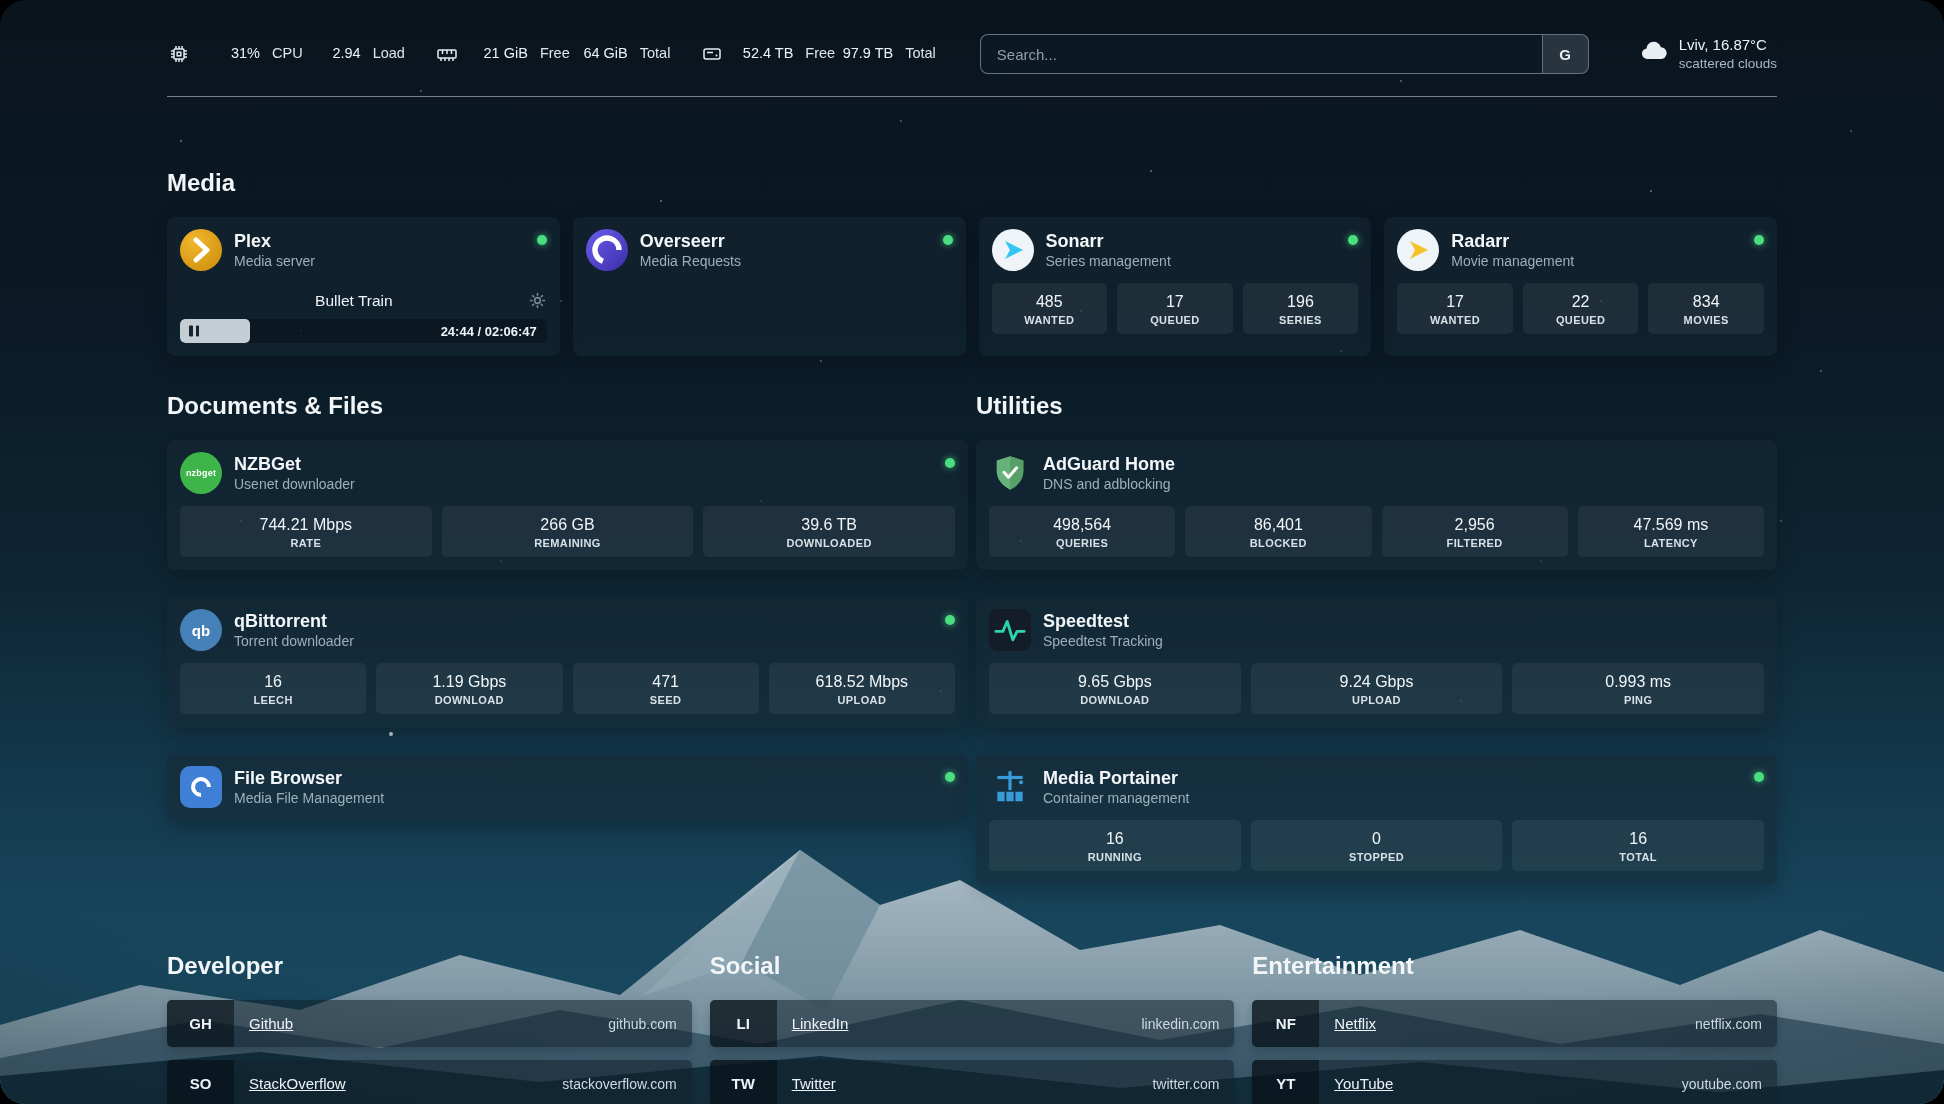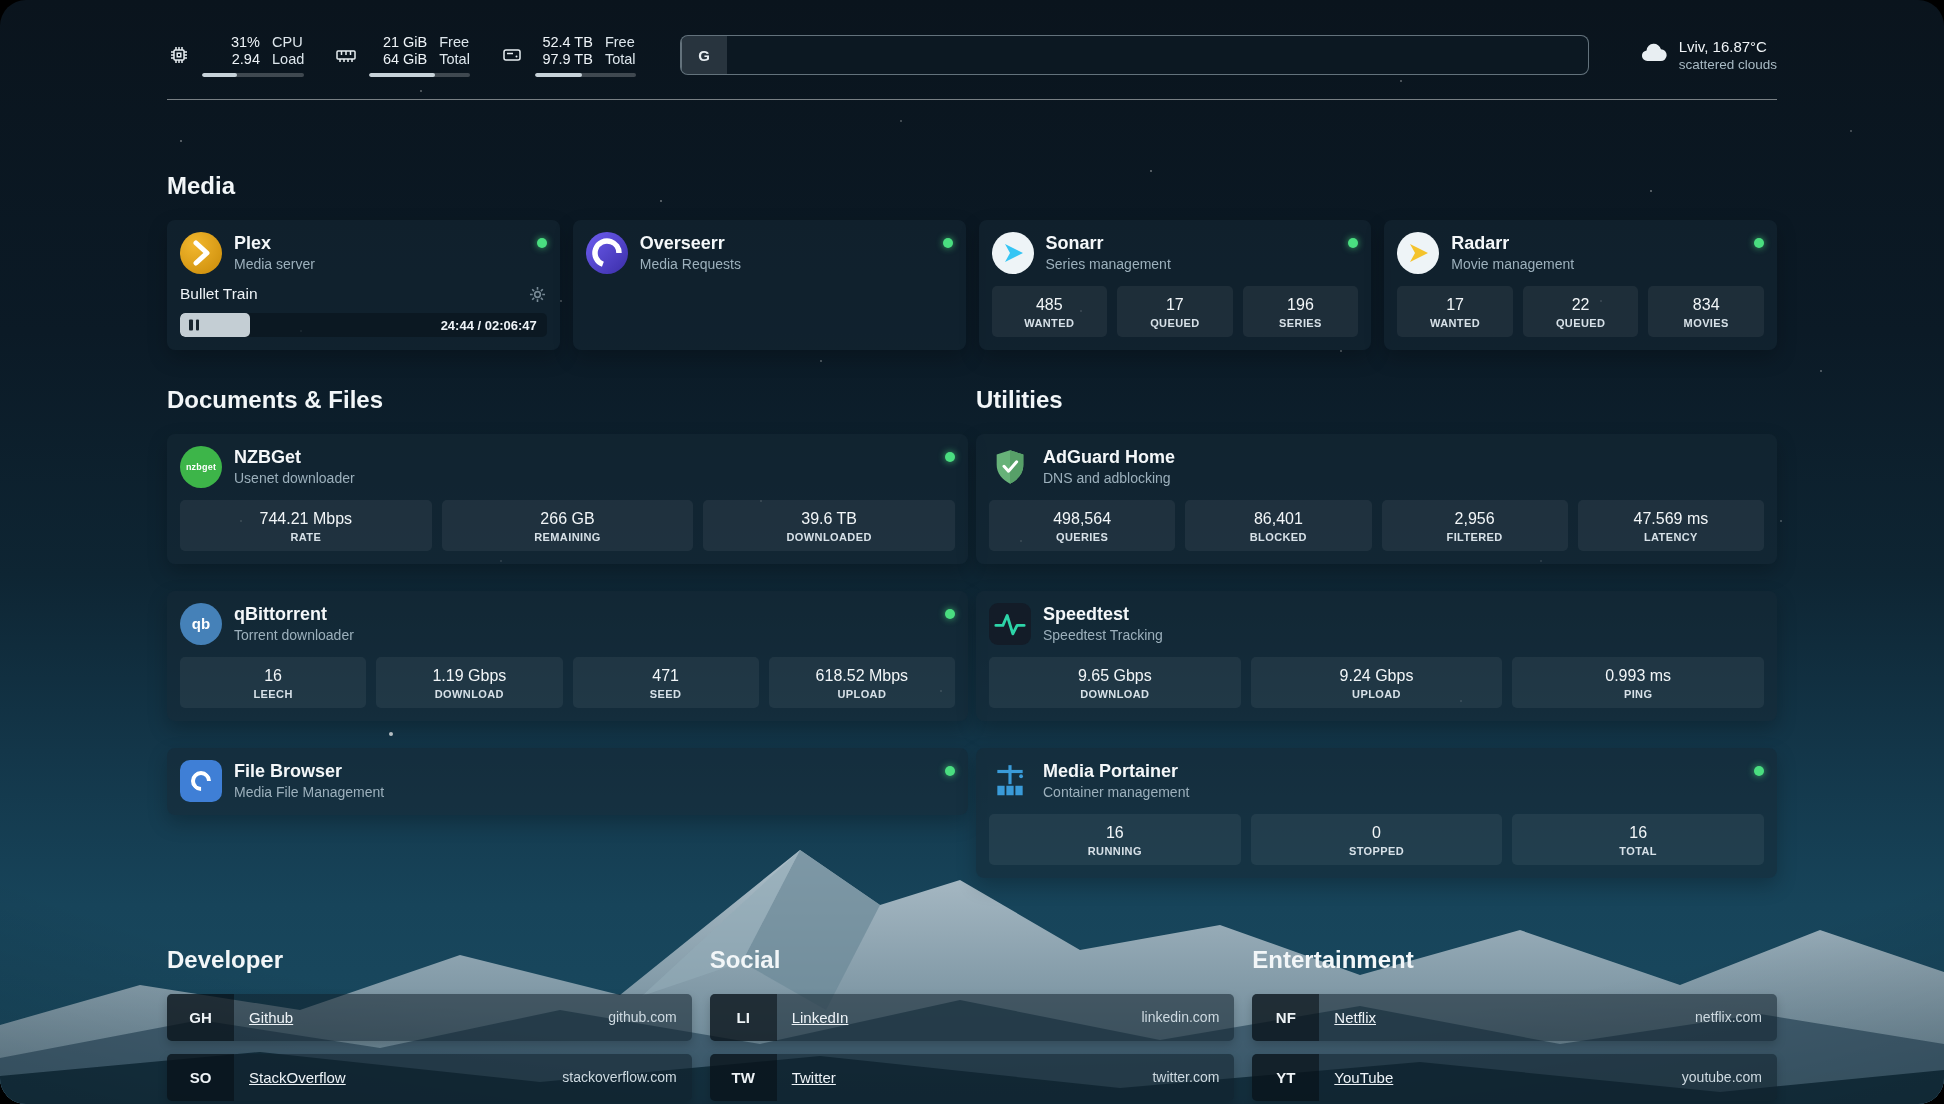--- a/index.html
+++ b/index.html
@@ -30,21 +30,21 @@
   .vignette { position:absolute; inset:0; z-index:1;
     background:radial-gradient(130% 100% at 50% 40%, rgba(0,0,0,0) 55%, rgba(0,0,0,.45) 100%); }
 
   .content { position:relative; z-index:2; width:1610px; margin:0 auto; padding-bottom:40px; }
 
   
   .topbar { display:flex; align-items:center; margin-top:34px; }
   .metrics { display:flex; gap:30px; }
   .metric { display:flex; align-items:center; gap:11px; }
   .micon { width:24px; height:24px; flex:0 0 auto; }
-  .mbody { display:flex; flex-direction:column; }
+  .mbody { display:flex; flex-direction:row; }
   .mrow { display:flex; line-height:1.2; }
   .mval { min-width:58px; text-align:right; font-size:14.5px; color:#eef3f7; font-weight:500; }
   .mlab { margin-left:12px; font-size:14.5px; color:#dde6ec; }
   .mbar { margin-top:4px; height:4px; border-radius:2px; background:rgba(255,255,255,.22); overflow:hidden; }
   .mfill { height:100%; border-radius:2px; background:#c7d2d9; }
 
   .searchwrap { flex:1; display:flex; margin:0 44px 0 44px; height:40px;
     border:1px solid rgba(173,190,200,.55); border-radius:8px; background:rgba(13,26,36,.6); overflow:hidden; }
   .searchwrap input { flex:1; background:transparent; border:none; outline:none; padding:0 16px;
     color:#e8eef2; font-size:15px; font-family:"Liberation Sans", sans-serif; }
@@ -77,21 +77,21 @@
     background:var(--status_online,#4ade80); box-shadow:0 0 7px rgba(74,222,128,.75); }
 
   .stats { display:grid; gap:10px; margin-top:12px; }
   .cols-3 { grid-template-columns:repeat(3,1fr); }
   .cols-4 { grid-template-columns:repeat(4,1fr); }
   .stat { background:rgba(255,255,255,.06); border-radius:5px; padding:9px 4px 8px; text-align:center; }
   .stat-value { font-size:16px; color:#f2f6f8; line-height:1.25; }
   .stat-label { font-size:11px; font-weight:700; color:#d7e1e8; letter-spacing:.4px; margin-top:2px; }
 
   
-  .np-row { display:flex; align-items:center; margin-top:11px; }
+  .np-row { display:flex; align-items:center; margin-top:20px;text-align:center; }
   .np-title { flex:1; font-size:15.5px; color:#eef3f7; }
   .gear { width:19px; height:19px; opacity:.8; cursor:pointer; }
   .np-bar { position:relative; height:24px; margin-top:9px; border-radius:5px;
     background:rgba(8,18,26,.55); overflow:hidden; }
   .np-fill { position:absolute; left:0; top:0; bottom:0; border-radius:5px; background:rgba(222,231,237,.88); }
   .np-pause { position:absolute; left:9px; top:50%; transform:translateY(-50%); display:flex; gap:3px; z-index:2; cursor:pointer; }
   .np-pause i { display:block; width:3.5px; height:11px; background:#17242e; border-radius:1px; }
   .np-time { position:absolute; right:10px; top:50%; transform:translateY(-50%);
     font-size:13px; font-weight:700; color:#eef3f7; z-index:2; }
 
@@ -206,20 +206,21 @@
               <span class="mlab">Total</span>
             </div>
             <div class="mbar">
                 <div class="mfill" style="width: 47%;"></div>
               </div>
           </div>
         </div>
       </div>
 
       <div class="searchwrap">
+        <input type="text" placeholder="Search..." style="">
         <div class="search-btn">G</div>
       </div>
 
       <div class="weather">
         <svg viewBox="0 0 24 24" fill="#e8eef2">
           <path d="M7 18a4 4 0 0 1-.6-7.96A5.5 5.5 0 0 1 17.2 9.2 4.4 4.4 0 0 1 17 18H7z"></path>
         </svg>
         <div>
           <div class="wloc">Lviv, 16.87°C</div>
           <div class="wcond">scattered clouds</div>

